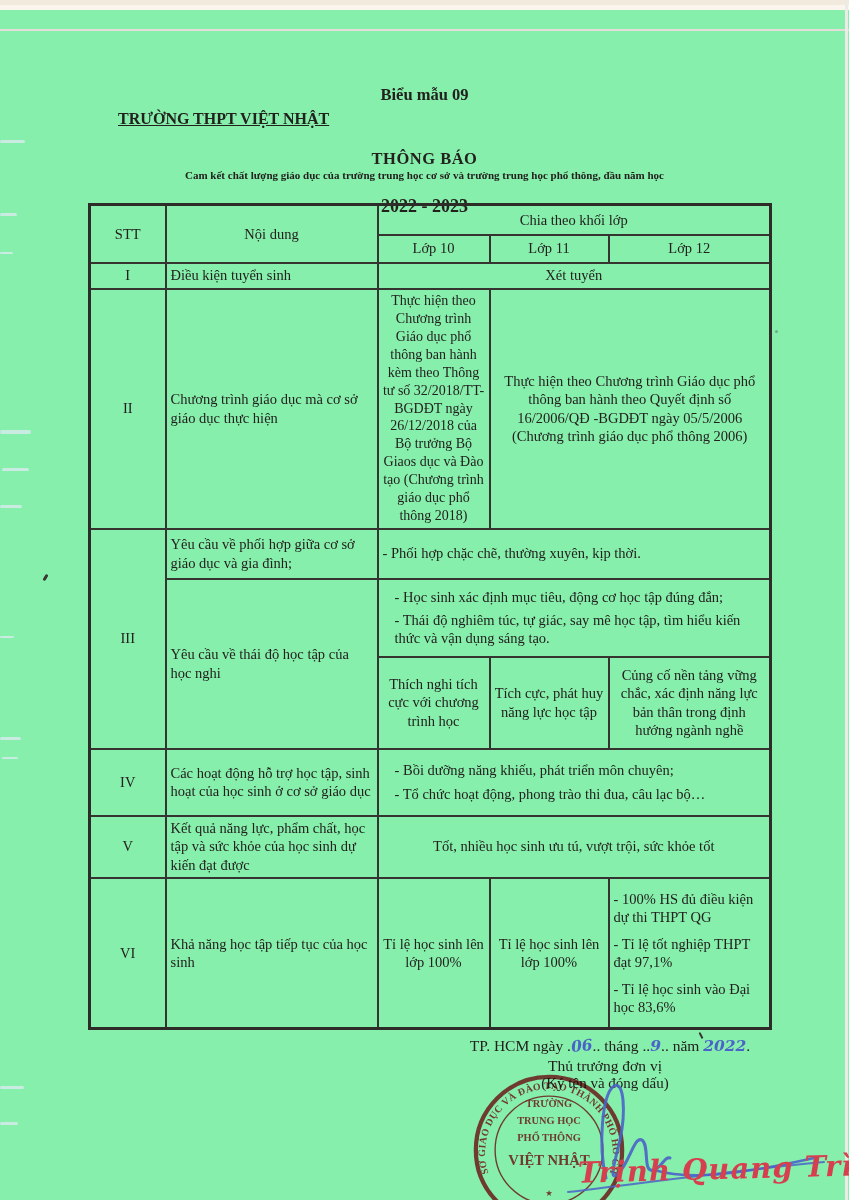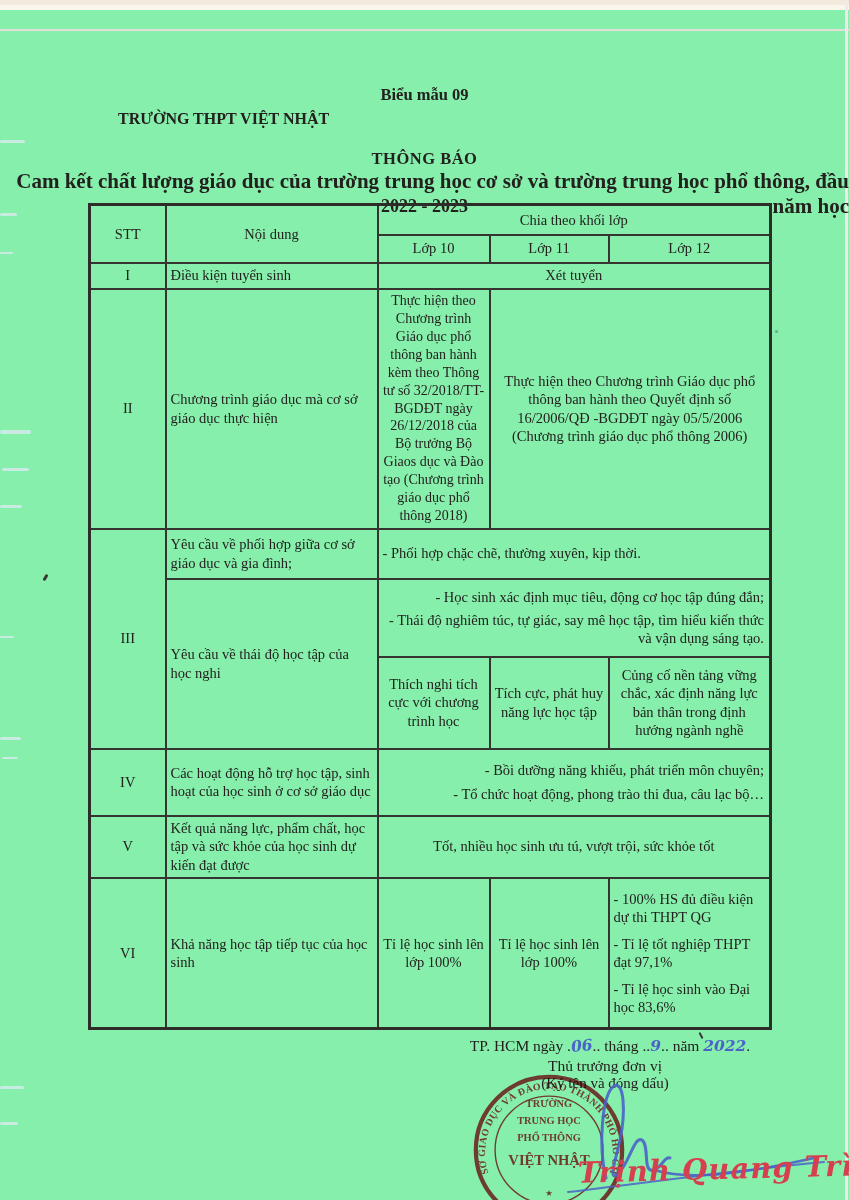--- a/index.html
+++ b/index.html
@@ -25,36 +25,36 @@
   .s11{left:0;top:1122px;width:18px;height:3px;}
   .stray{position:absolute;background:#3a3733;}
   .m1{left:44px;top:574px;width:3px;height:7px;transform:rotate(32deg);border-radius:2px;}
   .m2{left:700px;top:1032px;width:2px;height:7px;transform:rotate(-28deg);border-radius:2px;}
   .m3{left:775px;top:330px;width:3px;height:3px;opacity:.35;border-radius:50%;}
 
   
   .hline{position:absolute;left:0;width:100%;text-align:center;font-weight:bold;}
   .form-code{top:85px;font-size:16.5px;}
   .org-block{position:absolute;left:90px;top:108px;font-weight:bold;font-size:16px;line-height:21px;white-space:nowrap;}
-  .org-school{padding-left:28px;}
+  .org-school{padding-left:28px;text-decoration:underline;}
   .doc-title{top:149px;font-size:16.5px;letter-spacing:.5px;}
-  .doc-subtitle{top:169px;font-size:21px;text-align:right;}
+  .doc-subtitle{top:169px;font-size:11px;}
   .doc-year{top:196px;font-size:18px;}
 
   
   table.doc{position:absolute;left:88px;top:203px;width:681px;border-collapse:collapse;table-layout:fixed;
             font-size:14.5px;line-height:1.25;}
   table.doc th,table.doc td{border:2px solid #363430;padding:2px 4px;vertical-align:middle;
             overflow:hidden;font-weight:normal;}
   table.doc{border:3px solid #2e2c29;}
   th.b{font-weight:bold;text-align:center;}
   td.c{text-align:center;}
   td.l{text-align:left;}
   td.small{font-size:14px;line-height:1.28;padding:2px 3px;}
-  .para{margin:5px 1px;text-align:right;}
+  .para{margin:5px 12px;}
   .para6{margin:9px 0;}
   tr.hr1{height:30px;} tr.hr2{height:28px;}
   tr.r1{height:26px;}  tr.r2{height:240px;}
   tr.r3a{height:50px;} tr.r3b{height:78px;} tr.r3c{height:92px;}
   tr.r4{height:67px;}  tr.r5{height:62px;}  tr.r6{height:144px;}
 
   
   .date-line{position:absolute;left:420px;top:1036px;width:380px;text-align:center;font-size:15.5px;white-space:nowrap;}
   .hand{font-family:"DejaVu Serif",serif;font-style:italic;font-weight:bold;color:#4a63c8;display:inline-block;}
   .hand-day{transform:rotate(-6deg);}

